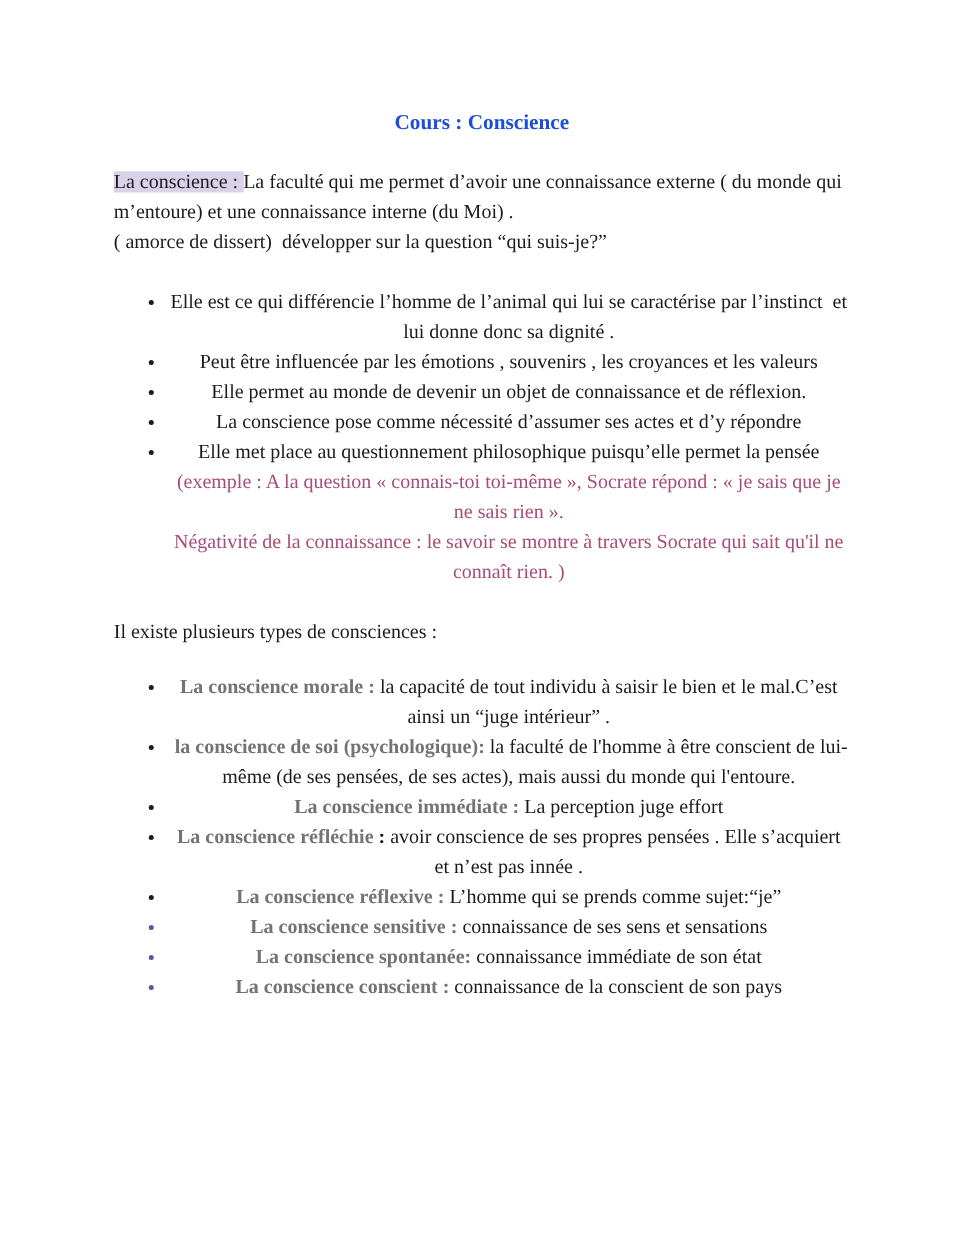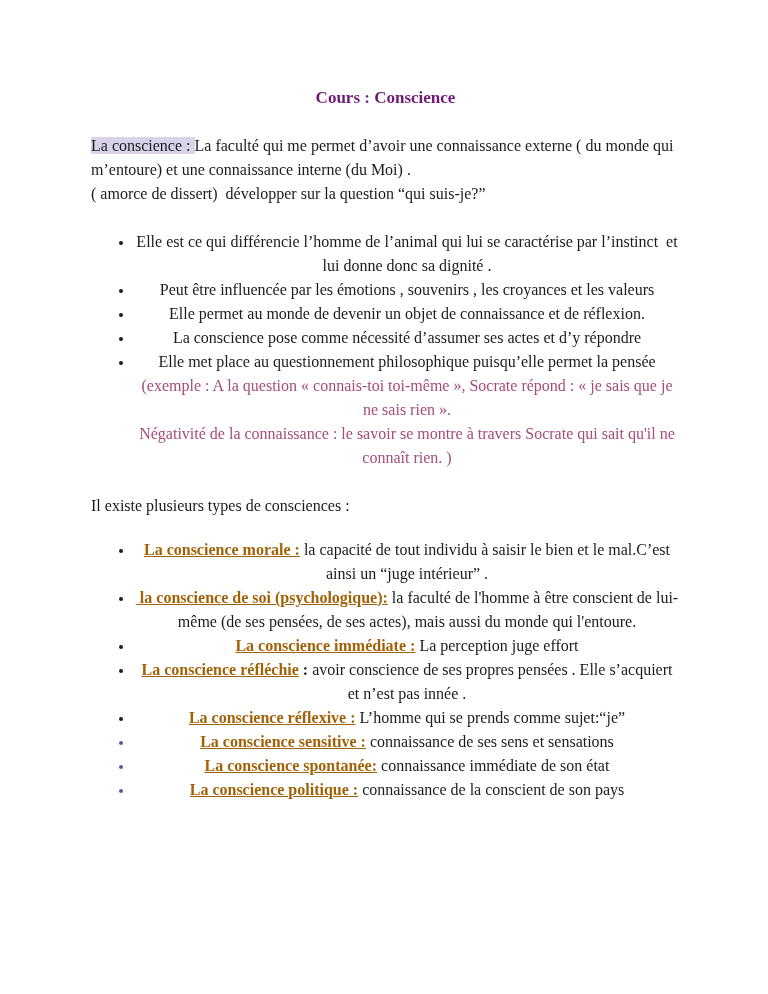--- a/index.html
+++ b/index.html
@@ -21,21 +21,21 @@
     line-height: 24px;
     color: #1b1b1b;
     overflow: hidden;
   }
   .doc-title {
     margin: 0 0 24px 0;
     font-size: 17px;
     line-height: 24px;
     font-weight: bold;
     text-align: center;
-    color: #701a75;
+    color: #1d4ed8;
   }
   .para {
     margin: 0;
     white-space: pre-wrap;
   }
   .para.spaced-after {
     margin-bottom: 24px;
   }
   .para.intro-after {
     margin-bottom: 20px;
@@ -61,23 +61,22 @@
     color: #1b1b1b;
     font-size: 13px;
   }
   ul.doc-list li.purple-marker::marker {
     color: #674ea7;
   }
   .note {
     color: #a64d79;
   }
   .term {
-    color: #a16207;
+    color: #737373;
     font-weight: bold;
-    text-decoration: underline;
   }
   .term-colon {
     color: #1b1b1b;
     font-weight: bold;
   }
 </style>
 </head>
 <body>
 
 <div class="page">
@@ -99,16 +98,16 @@
   <p class="para intro-after">Il existe plusieurs types de consciences :</p>
 
   <ul class="doc-list">
     <li><span class="term">La conscience morale :</span><span class="term-colon"></span><span> la capacité de tout individu à saisir le bien et le mal.C’est ainsi un “juge intérieur” .</span></li>
     <li><span class="term"> la conscience de soi (psychologique):</span><span class="term-colon"></span><span> la faculté de l'homme à être conscient de lui-même (de ses pensées, de ses actes), mais aussi du monde qui l'entoure.</span></li>
     <li><span class="term">La conscience immédiate :</span><span class="term-colon"></span><span> La perception juge effort</span></li>
     <li><span class="term">La conscience réfléchie</span><span class="term-colon"> :</span><span> avoir conscience de ses propres pensées . Elle s’acquiert et n’est pas innée .</span></li>
     <li><span class="term">La conscience réflexive :</span><span class="term-colon"></span><span> L’homme qui se prends comme sujet:“je”</span></li>
     <li class="purple-marker"><span class="term">La conscience sensitive :</span><span class="term-colon"></span><span> connaissance de ses sens et sensations</span></li>
     <li class="purple-marker"><span class="term">La conscience spontanée:</span><span class="term-colon"></span><span> connaissance immédiate de son état</span></li>
-    <li class="purple-marker"><span class="term">La conscience politique :</span><span class="term-colon"></span><span> connaissance de la conscient de son pays</span></li>
+    <li class="purple-marker"><span class="term">La conscience conscient :</span><span class="term-colon"></span><span> connaissance de la conscient de son pays</span></li>
   </ul>
 
 </div>
 
 </body></html>

